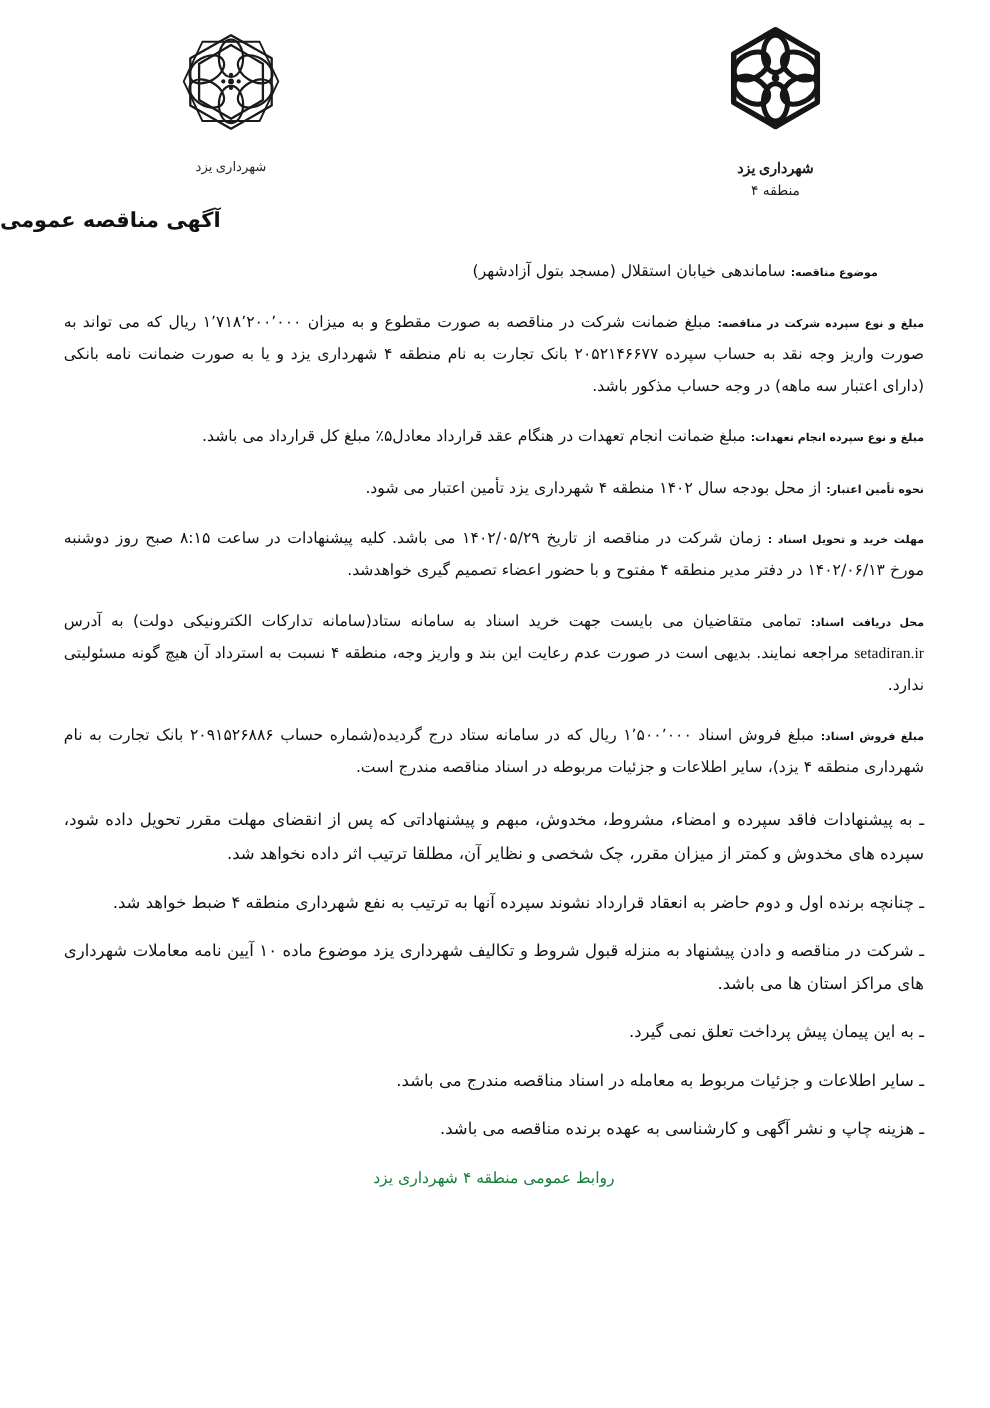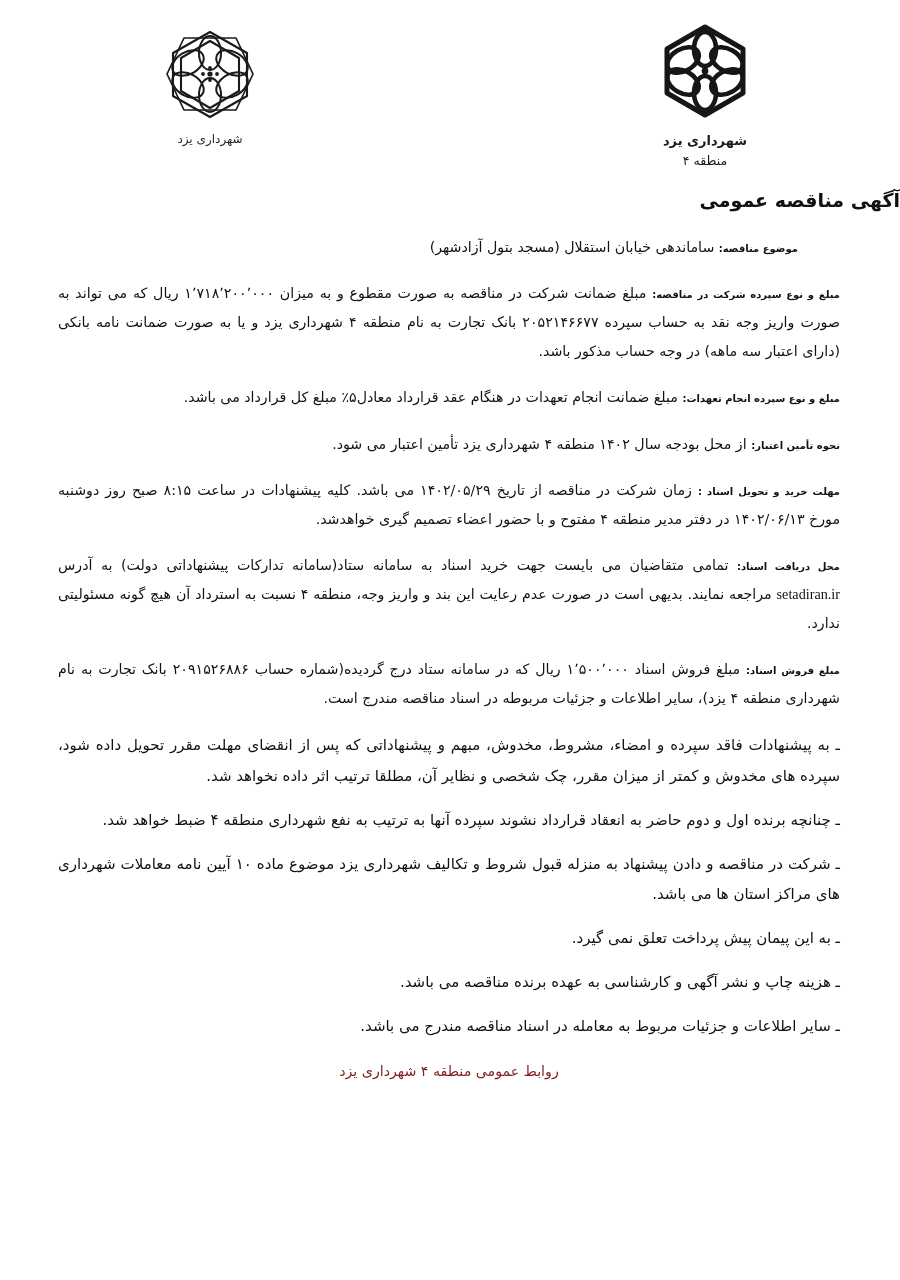--- a/index.html
+++ b/index.html
@@ -36,39 +36,40 @@
   }
   .logo-left  { left: 120px;  top: 24px; }
   .logo-right { right: 105px; top: 18px; }
 
   .rosette {
     display: block;
     margin: 0 auto;
   }
   .logo-caption {
     display: block;
-    margin-top: 2px;
+    margin-top: 14px;
     font-size: 13px;
     font-weight: bold;
     color: #1a1a1a;
     line-height: 1.35;
     letter-spacing: 0.2px;
+    font-family: Liberation Serif, serif;
   }
   .logo-caption.thin { font-weight: normal; font-size: 12px; color: #2a2a2a; }
   .logo-sub {
     display: block;
     font-size: 12.5px;
     font-weight: normal;
     margin-top: 3px;
     color: #1a1a1a;
   }
 
   
   .doc-title {
-    text-align: right;
+    text-align: left;
     font-size: 19px;
     font-weight: bold;
     margin: 4px 0 22px 0;
     letter-spacing: 0.2px;
   }
 
   
   .content {
     padding: 0 60px 0 58px;
   }
@@ -99,21 +100,21 @@
   .ltr-inline {
     direction: ltr;
     unicode-bidi: embed;
     display: inline-block;
     font-family: Liberation Serif, serif;
   }
   .footer-line {
     margin-top: 22px;
     font-size: 14.2px;
     text-align: center;
-    color: #7f1d1d;
+    color: #15803d;
   }
   .subject-para   { padding-right: 42px; }
   .worksite-para  { text-align: right; }
 </style>
 </head>
 <body>
 
 <div class="page">
 
   <div class="header">
@@ -191,35 +192,35 @@
       <span>از محل بودجه سال ۱۴۰۲ منطقه ۴ شهرداری یزد تأمین اعتبار می شود.</span>
     </p>
 
     <p class="para">
       <span class="label">مهلت خرید و تحویل اسناد :</span>
       <span>زمان شرکت در مناقصه از تاریخ ۱۴۰۲/۰۵/۲۹ می باشد. کلیه پیشنهادات در ساعت ۸:۱۵ صبح روز دوشنبه مورخ ۱۴۰۲/۰۶/۱۳ در دفتر مدیر منطقه ۴ مفتوح و با حضور اعضاء تصمیم گیری خواهدشد.</span>
     </p>
 
     <p class="para">
       <span class="label">محل دریافت اسناد:</span>
-      <span>تمامی متقاضیان می بایست جهت خرید اسناد به سامانه ستاد(سامانه تدارکات پیشنهاداتی دولت) به آدرس</span>
+      <span>تمامی متقاضیان می بایست جهت خرید اسناد به سامانه ستاد(سامانه تدارکات الکترونیکی دولت) به آدرس</span>
       <span class="ltr-inline">setadiran.ir</span>
       <span>مراجعه نمایند. بدیهی است در صورت عدم رعایت این بند و واریز وجه، منطقه ۴ نسبت به استرداد آن هیچ گونه مسئولیتی ندارد.</span>
     </p>
 
     <p class="para">
       <span class="label">مبلغ فروش اسناد:</span>
       <span>مبلغ فروش اسناد ۱٬۵۰۰٬۰۰۰ ریال که در سامانه ستاد درج گردیده(شماره حساب ۲۰۹۱۵۲۶۸۸۶ بانک تجارت به نام شهرداری منطقه ۴ یزد)، سایر اطلاعات و جزئیات مربوطه در اسناد مناقصه مندرج است.</span>
     </p>
 
 
     <ul class="bullet-list">
       <li>ـ به پیشنهادات فاقد سپرده و امضاء، مشروط، مخدوش، مبهم و پیشنهاداتی که پس از انقضای مهلت مقرر تحویل داده شود، سپرده های مخدوش و کمتر از میزان مقرر، چک شخصی و نظایر آن، مطلقا ترتیب اثر داده نخواهد شد.</li>
       <li>ـ چنانچه برنده اول و دوم حاضر به انعقاد قرارداد نشوند سپرده آنها به ترتیب به نفع شهرداری منطقه ۴ ضبط خواهد شد.</li>
       <li>ـ شرکت در مناقصه و دادن پیشنهاد به منزله قبول شروط و تکالیف شهرداری یزد موضوع ماده ۱۰ آیین نامه معاملات شهرداری های مراکز استان ها می باشد.</li>
       <li>ـ به این پیمان پیش پرداخت تعلق نمی گیرد.</li>
+      <li>ـ سایر اطلاعات و جزئیات مربوط به معامله در اسناد مناقصه مندرج می باشد.</li>
       <li>ـ هزینه چاپ و نشر آگهی و کارشناسی به عهده برنده مناقصه می باشد.</li>
-      <li>ـ سایر اطلاعات و جزئیات مربوط به معامله در اسناد مناقصه مندرج می باشد.</li>
     </ul>
 
     <div class="footer-line">روابط عمومی منطقه ۴ شهرداری یزد</div>
   </div>
 </div>
 
 </body></html>

